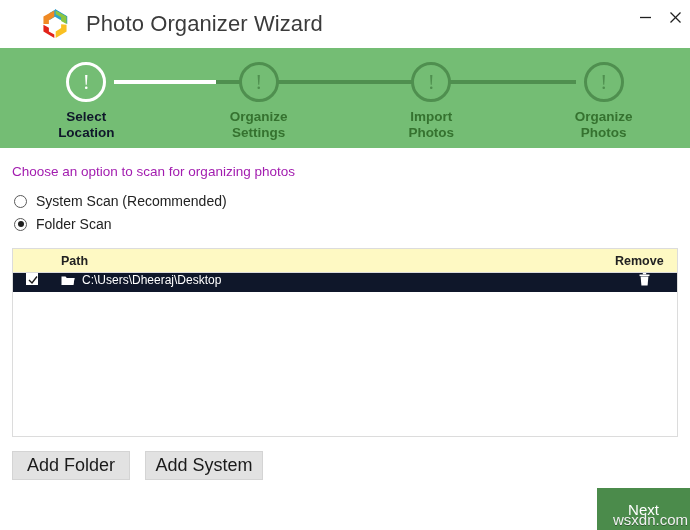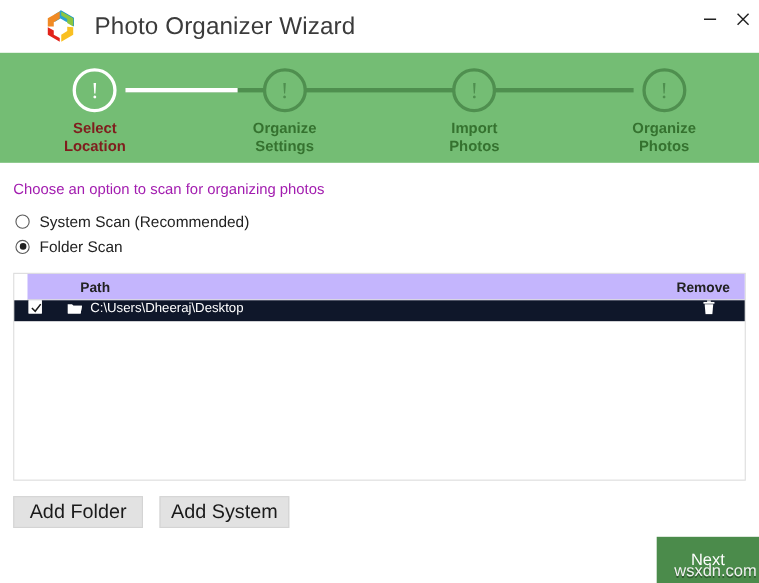--- a/index.html
+++ b/index.html
@@ -107,21 +107,21 @@
     color: #ffffff;
   }
   .step-label {
     margin-top: 7px;
     text-align: center;
     font-size: 13.5px;
     line-height: 16px;
     font-weight: bold;
     color: #35722f;
   }
-  .step.active .step-label { color: #7f1d1d; }
+  .step.active .step-label { color: #0f172a; }
 
   
   .content {
     padding: 0 10px;
   }
   .prompt {
     font-size: 13.5px;
     color: #a21caf;
     margin: 16px 0 0 2px;
   }
@@ -158,26 +158,25 @@
   .table {
     margin: 14px 2px 0 2px;
     border: 1px solid #dcdcdc;
     background: #ffffff;
     height: 189px;
   }
   .thead {
     display: flex;
     align-items: center;
     height: 24px;
-    background: #c4b5fd;
+    background: #fef9c3;
     border-bottom: 1px solid #dcdcdc;
     font-size: 12.5px;
     color: #222;
     font-weight: bold;
-    margin-left: 12px;
   }
   .th-check { width: 38px; flex: 0 0 38px; }
   .th-path { flex: 1 1 auto; padding-left: 10px; }
   .th-remove { width: 62px; flex: 0 0 62px; text-align: left; }
 
   .row {
     display: flex;
     align-items: flex-start;
     height: 19px;
     background: #0f172a;

